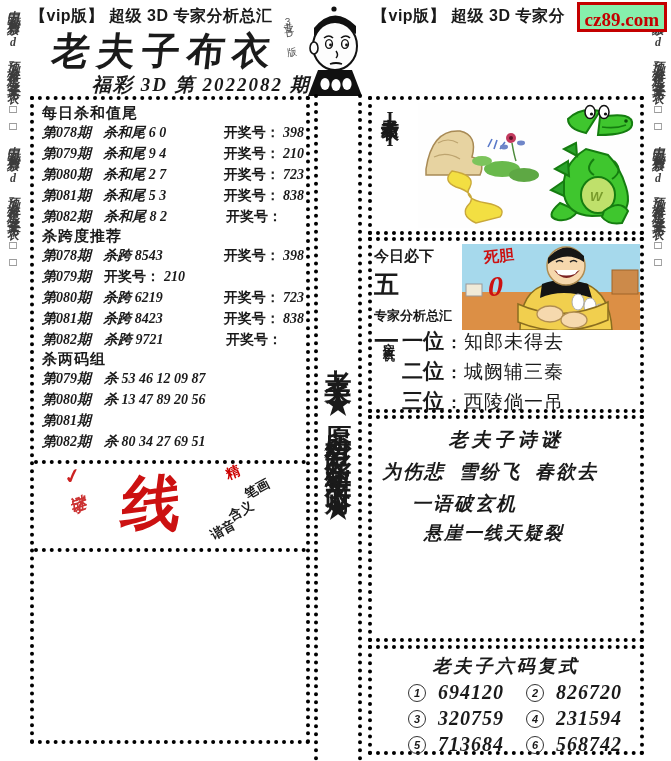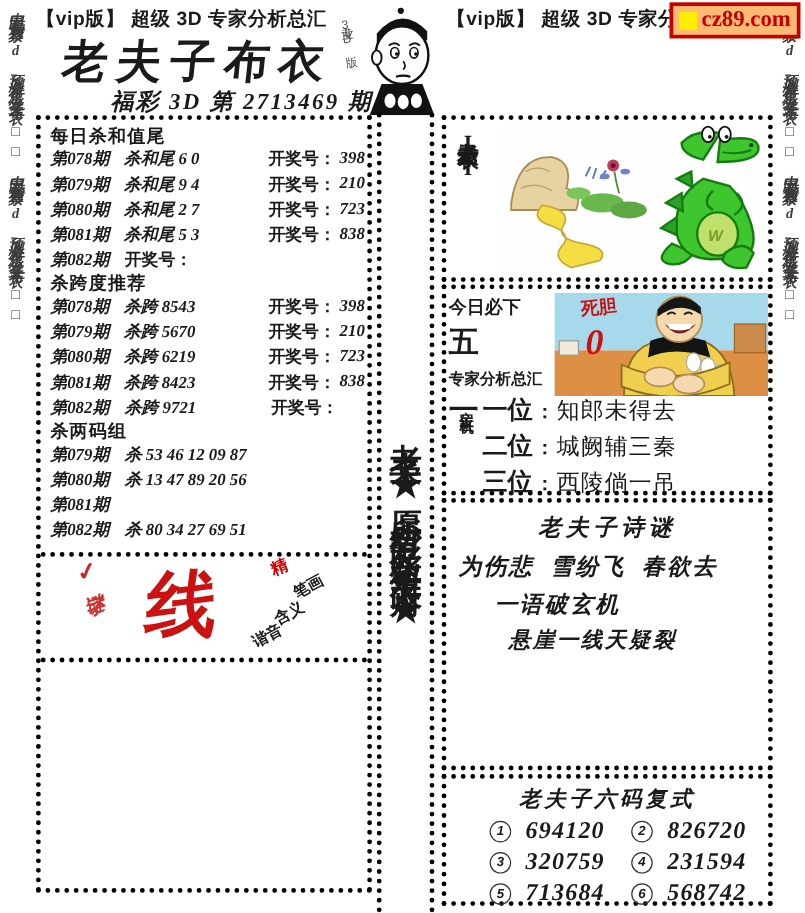--- a/index.html
+++ b/index.html
@@ -8,21 +8,21 @@
   
   .wm{position:absolute;top:0;height:761px;width:26px;writing-mode:vertical-rl;
       text-orientation:upright;font-size:12px;font-weight:bold;color:#3c3c3c;
       letter-spacing:3px;font-family:"Liberation Serif",serif;font-style:italic;
       line-height:26px;overflow:hidden;}
   .wm-left{left:0;} .wm-right{right:0;}
   
   .vip{position:absolute;top:6px;font-size:16px;font-weight:bold;letter-spacing:0.5px;}
   .vip-left{left:30px;} .vip-right{left:372px;white-space:nowrap;}
   .logo{position:absolute;right:4px;top:2px;height:24px;border:3px solid #c40000;
-        background:#fdba74;display:flex;align-items:center;gap:4px;padding:0 5px;z-index:5;}
+        background:#86efac;display:flex;align-items:center;gap:4px;padding:0 5px;z-index:5;flex-direction:column;}
   .logo-square{width:15px;height:15px;background:#ffee00;}
   .logo-text{color:#c40000;font-size:19px;font-weight:bold;font-family:"Liberation Serif",serif;}
   .title{position:absolute;left:52px;top:26px;font-size:38px;font-weight:bold;
          font-family:"Liberation Serif",serif;letter-spacing:7px;transform:skewX(-6deg);}
   .subtitle{position:absolute;left:92px;top:72px;font-size:19px;font-weight:bold;
             font-style:italic;letter-spacing:2px;font-family:"Liberation Serif",serif;}
   .note{position:absolute;left:281px;top:14px;writing-mode:vertical-rl;text-orientation:upright;
         font-size:10px;color:#555;transform:rotate(-8deg);letter-spacing:1px;}
   .mq{position:absolute;left:292px;top:4px;}
   
@@ -107,21 +107,21 @@
   <div class="wm wm-left"><span>中国福利彩票3d预测分析总汇老夫子布衣</span><span>□□□</span><span>中国福利彩票3d预测分析总汇老夫子布衣</span><span>□□□</span></div>
   <div class="wm wm-right"><span>中国福利彩票3d预测分析总汇老夫子布衣</span><span>□□□</span><span>中国福利彩票3d预测分析总汇老夫子布衣</span><span>□□□</span></div>
 
   <div class="vip vip-left">【vip版】 超级 3D 专家分析总汇</div>
   <div class="vip vip-right">【vip版】 超级 3D 专家分</div>
   <div class="logo">
     <span class="logo-square"></span>
     <span class="logo-text">cz89.com</span>
   </div>
   <div class="title">老夫子布衣</div>
-  <div class="subtitle">福彩 3D 第 2713469 期</div>
+  <div class="subtitle">福彩 3D 第 2022082 期</div>
   <div class="note">专业3D版</div>
 
   <svg class="mq" width="78" height="92" viewBox="0 0 78 92">
     <circle cx="42" cy="5" r="2.6" fill="#111"></circle>
     <path d="M22,24 Q42,0 64,22 L64,30 Q42,14 22,32 Z" fill="#111"></path>
     <ellipse cx="43" cy="42" rx="22" ry="24" fill="#fdfdfd" stroke="#111" stroke-width="2"></ellipse>
     <ellipse cx="22" cy="44" rx="4" ry="6" fill="#fdfdfd" stroke="#111" stroke-width="1.6"></ellipse>
     <path d="M32,34 q5,-4 9,0" fill="none" stroke="#111" stroke-width="1.6"></path>
     <path d="M49,34 q5,-4 9,0" fill="none" stroke="#111" stroke-width="1.6"></path>
     <ellipse cx="37" cy="40" rx="3.4" ry="4.4" fill="#fff" stroke="#111" stroke-width="1.4"></ellipse>
@@ -158,34 +158,34 @@
         <span class="col-draw">723</span>
       </div>
     <div class="row">
         <span class="col-period">第081期</span>
         <span class="col-kill">杀和尾 5 3</span>
         <span class="col-drawlabel">开奖号：</span>
         <span class="col-draw">838</span>
       </div>
     <div class="row">
         <span class="col-period">第082期</span>
+        <span class="col-kill">杀和尾 8 2</span>
         <span class="col-drawlabel">开奖号：</span>
         <span class="col-draw"></span>
       </div>
 
     <div class="sec-head">杀跨度推荐</div>
     <div class="row">
         <span class="col-period">第078期</span>
         <span class="col-kill">杀跨 8543</span>
         <span class="col-drawlabel">开奖号：</span>
         <span class="col-draw">398</span>
       </div>
     <div class="row">
         <span class="col-period">第079期</span>
-        <span class="col-kill">杀跨 5670</span>
         <span class="col-drawlabel">开奖号：</span>
         <span class="col-draw">210</span>
       </div>
     <div class="row">
         <span class="col-period">第080期</span>
         <span class="col-kill">杀跨 6219</span>
         <span class="col-drawlabel">开奖号：</span>
         <span class="col-draw">723</span>
       </div>
     <div class="row">

